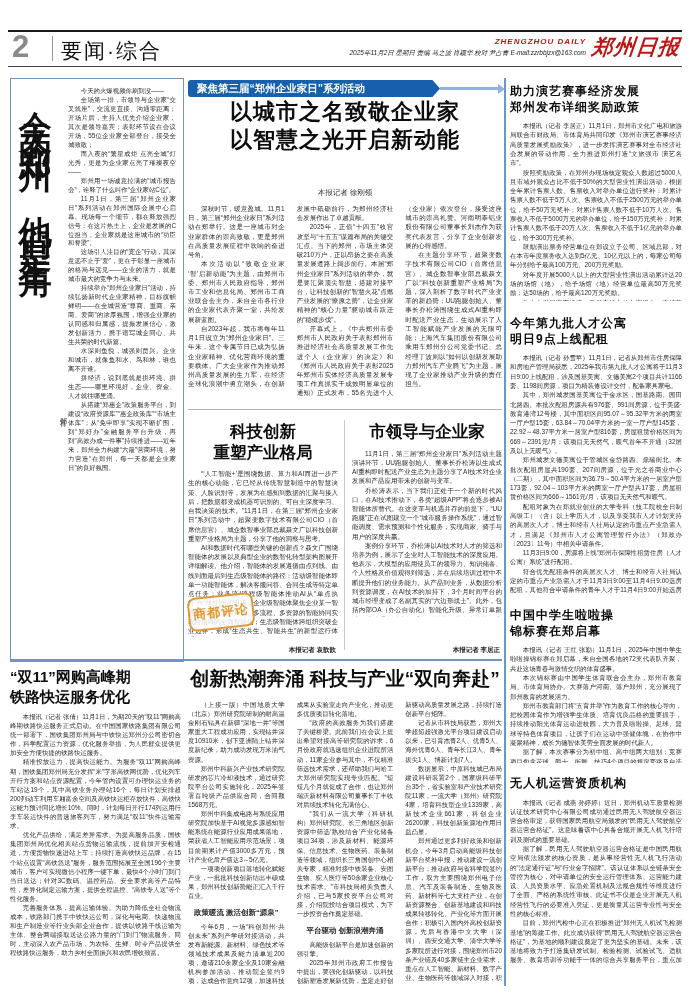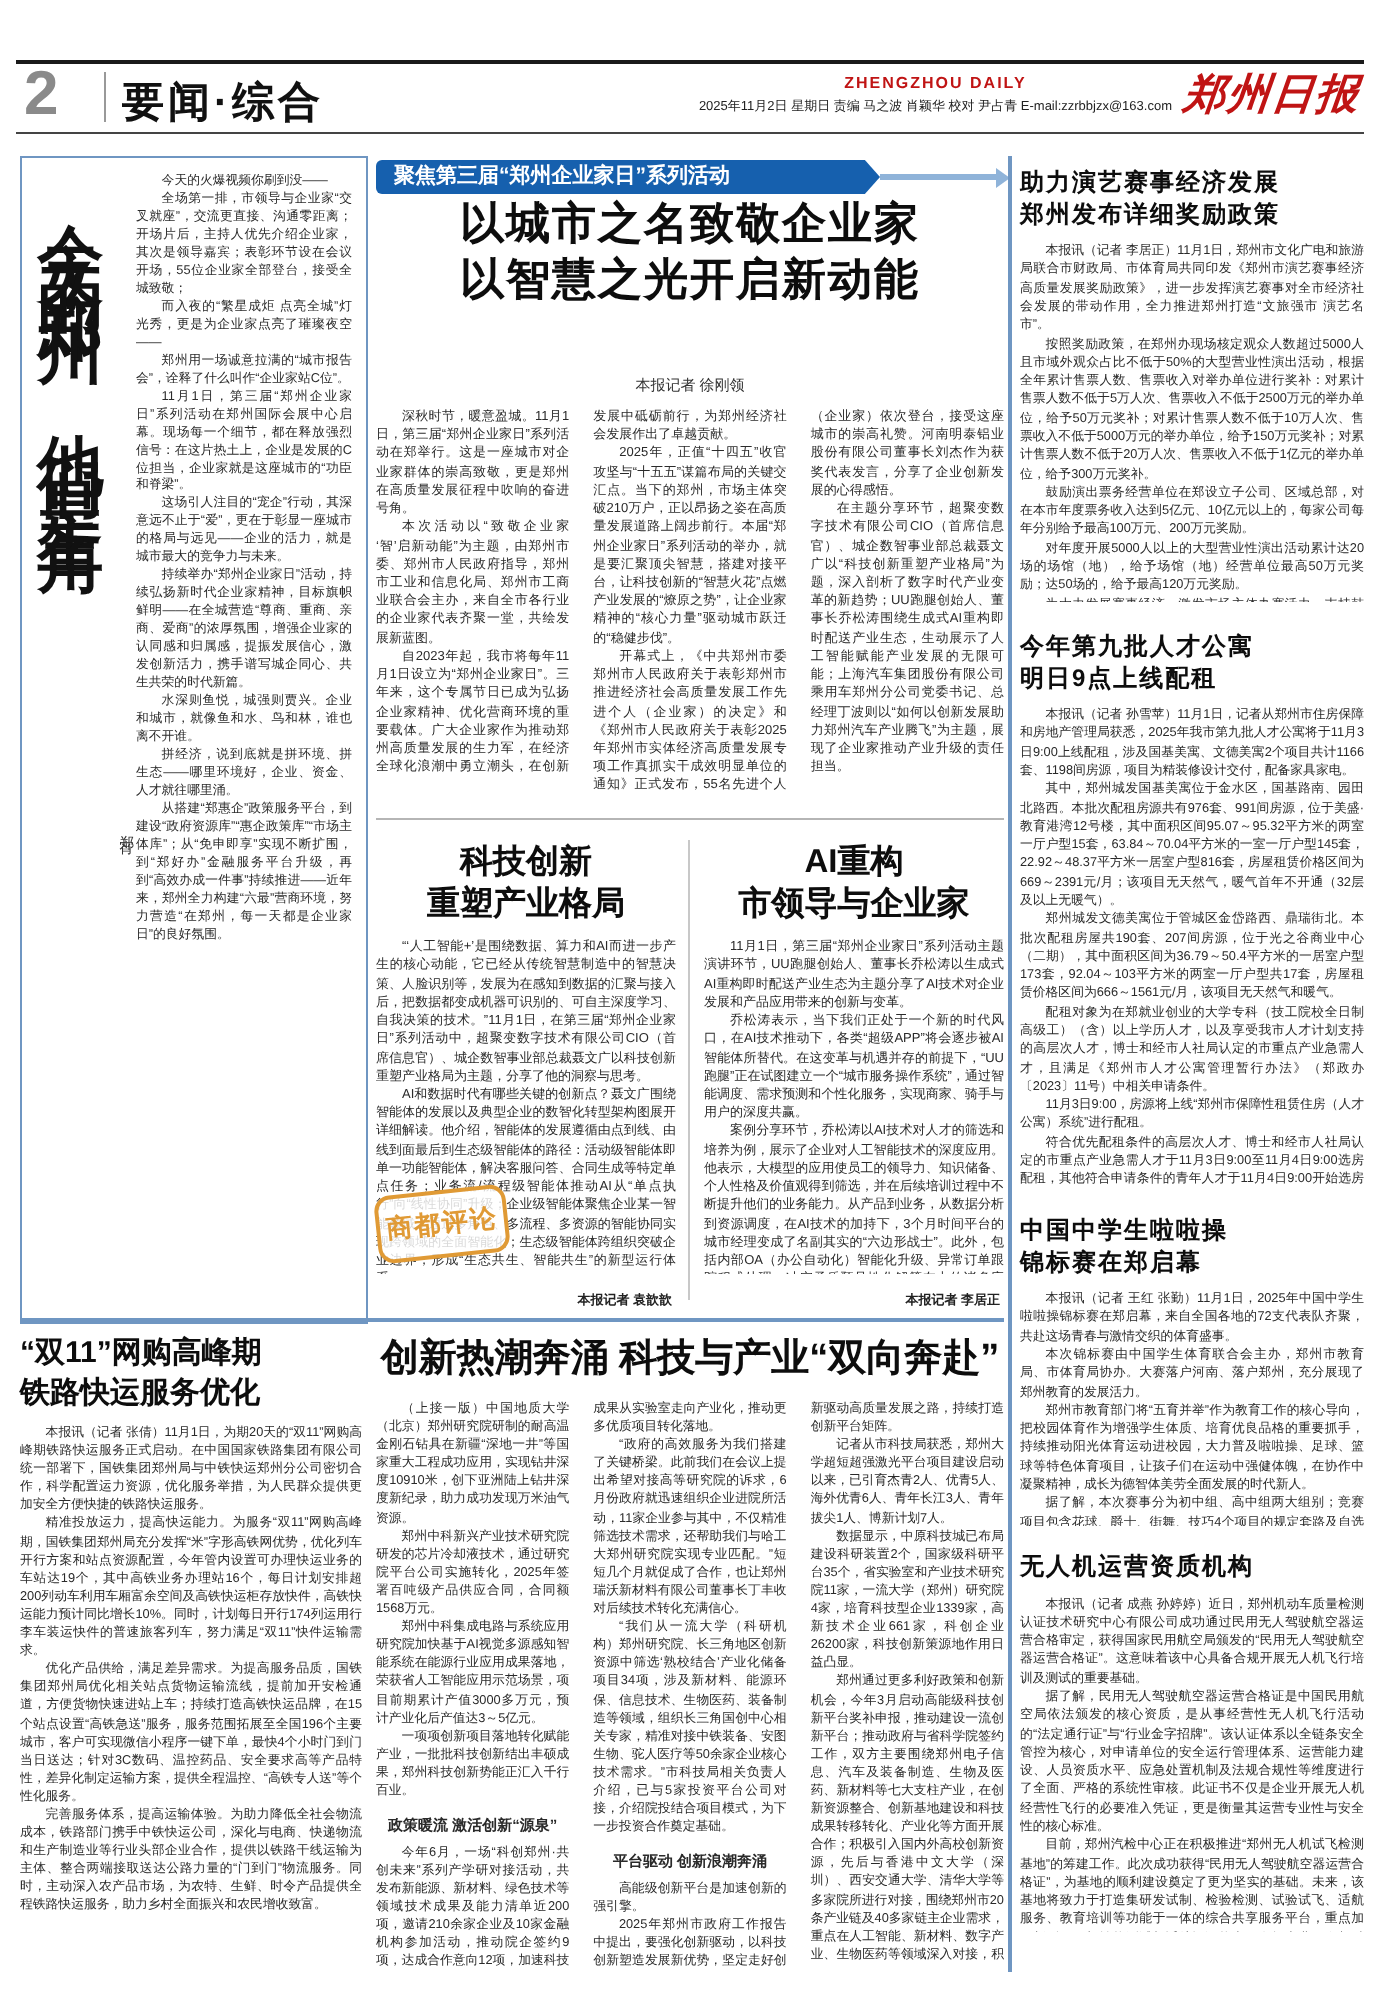--- a/index.html
+++ b/index.html
@@ -3,23 +3,23 @@
 <meta charset="utf-8">
 <style>
   html,body{margin:0;padding:0;background:#e8e8e8;}
   #page{position:relative;width:690px;height:998px;background:#ffffff;overflow:hidden;
         font-family:"Liberation Sans","DejaVu Sans",sans-serif;color:#2a2a2a;}
   
   .rule-top{position:absolute;left:8px;top:30px;width:674px;height:2px;background:#1a1a1a;}
   .rule-bot{position:absolute;left:8px;top:66px;width:674px;height:1px;background:#444;}
   .page-num{position:absolute;left:12px;top:31px;font-size:31px;font-weight:bold;color:#8a8a8a;line-height:1;}
   .head-div{position:absolute;left:52px;top:36px;width:1px;height:25px;background:#999;}
-  .section-title{position:absolute;left:61px;top:37px;font-size:21px;font-weight:bold;color:#111;letter-spacing:2px;}
+  .section-title{position:absolute;left:61px;top:37px;font-size:21px;font-weight:normal;color:#111;letter-spacing:2px;}
   .masthead{position:absolute;right:10px;top:33px;display:flex;align-items:center;gap:6px;}
-  .mast-left{text-align:center;}
+  .mast-left{text-align:right;font-style:italic;}
   .paper-en{font-size:8px;font-weight:bold;color:#c01414;letter-spacing:1px;}
   .dateline{font-size:6.5px;color:#222;margin-top:3px;}
   .paper-cn{font-size:21px;font-weight:bold;color:#c01414;font-style:italic;transform:skewX(-6deg);
             font-family:"Liberation Serif","DejaVu Serif",serif;letter-spacing:1px;}
   
   .body-text p{margin:0;text-indent:2em;text-align:justify;}
   .body-text p.sub-head{text-indent:0;text-align:center;font-weight:bold;font-size:7.5px;margin:8px 0 3px;}
   
   .commentary{position:absolute;left:10px;top:78px;width:172px;height:582px;border:1.5px solid #6f96c2;background:#fff;}
   .v-title{position:absolute;left:6px;top:6px;height:566px;writing-mode:vertical-rl;
@@ -125,21 +125,20 @@
     </div>
     <div class="body-text">
         <p>“‘人工智能+’是围绕数据、算力和AI而进一步产生的核心动能，它已经从传统智慧制造中的智慧决策、人脸识别等，发展为在感知到数据的汇聚与接入后，把数据都变成机器可识别的、可自主深度学习、自我决策的技术。”11月1日，在第三届“郑州企业家日”系列活动中，超聚变数字技术有限公司CIO（首席信息官）、城企数智事业部总裁聂文广以科技创新重塑产业格局为主题，分享了他的洞察与思考。</p>
         <p>AI和数据时代有哪些关键的创新点？聂文广围绕智能体的发展以及典型企业的数智化转型架构图展开详细解读。他介绍，智能体的发展遵循由点到线、由线到面最后到生态级智能体的路径：活动级智能体即单一功能智能体，解决客服问答、合同生成等特定单点任务；业务流/流程级智能体推动AI从“单点执行”向“线性协同”升级；企业级智能体聚焦企业某一智能领域，通过多角色、多流程、多资源的智能协同实现跨领域的全面智能化；生态级智能体跨组织突破企业边界，形成“生态共生、智能共生”的新型运行体系。</p>
       </div>
     <div class="sub-byline">本报记者 袁歆歆</div>
   </div>
   <div class="sub-div"></div>
   <div class="sub-box" style="left:352px;">
     <div class="sub-title">
-      <div>AI重构</div>
       <div>市领导与企业家</div>
     </div>
     <div class="body-text">
         <p>11月1日，第三届“郑州企业家日”系列活动主题演讲环节，UU跑腿创始人、董事长乔松涛以生成式AI重构即时配送产业生态为主题分享了AI技术对企业发展和产品应用带来的创新与变革。</p>
         <p>乔松涛表示，当下我们正处于一个新的时代风口，在AI技术推动下，各类“超级APP”将会逐步被AI智能体所替代。在这变革与机遇并存的前提下，“UU跑腿”正在试图建立一个“城市服务操作系统”，通过智能调度、需求预测和个性化服务，实现商家、骑手与用户的深度共赢。</p>
         <p>案例分享环节，乔松涛以AI技术对人才的筛选和培养为例，展示了企业对人工智能技术的深度应用。他表示，大模型的应用使员工的领导力、知识储备、个人性格及价值观得到筛选，并在后续培训过程中不断提升他们的业务能力。从产品到业务，从数据分析到资源调度，在AI技术的加持下，3个月时间平台的城市经理变成了名副其实的“六边形战士”。此外，包括内部OA（办公自动化）智能化升级、异常订单跟踪程式处理、冲突矛盾预见性化解等在内的诸多应用，都展示出了由AI技术重构的即时配送产业生态。</p>
       </div>
     <div class="sub-byline">本报记者 李居正</div>
   </div>
   <div class="stamp">商都评论</div>

